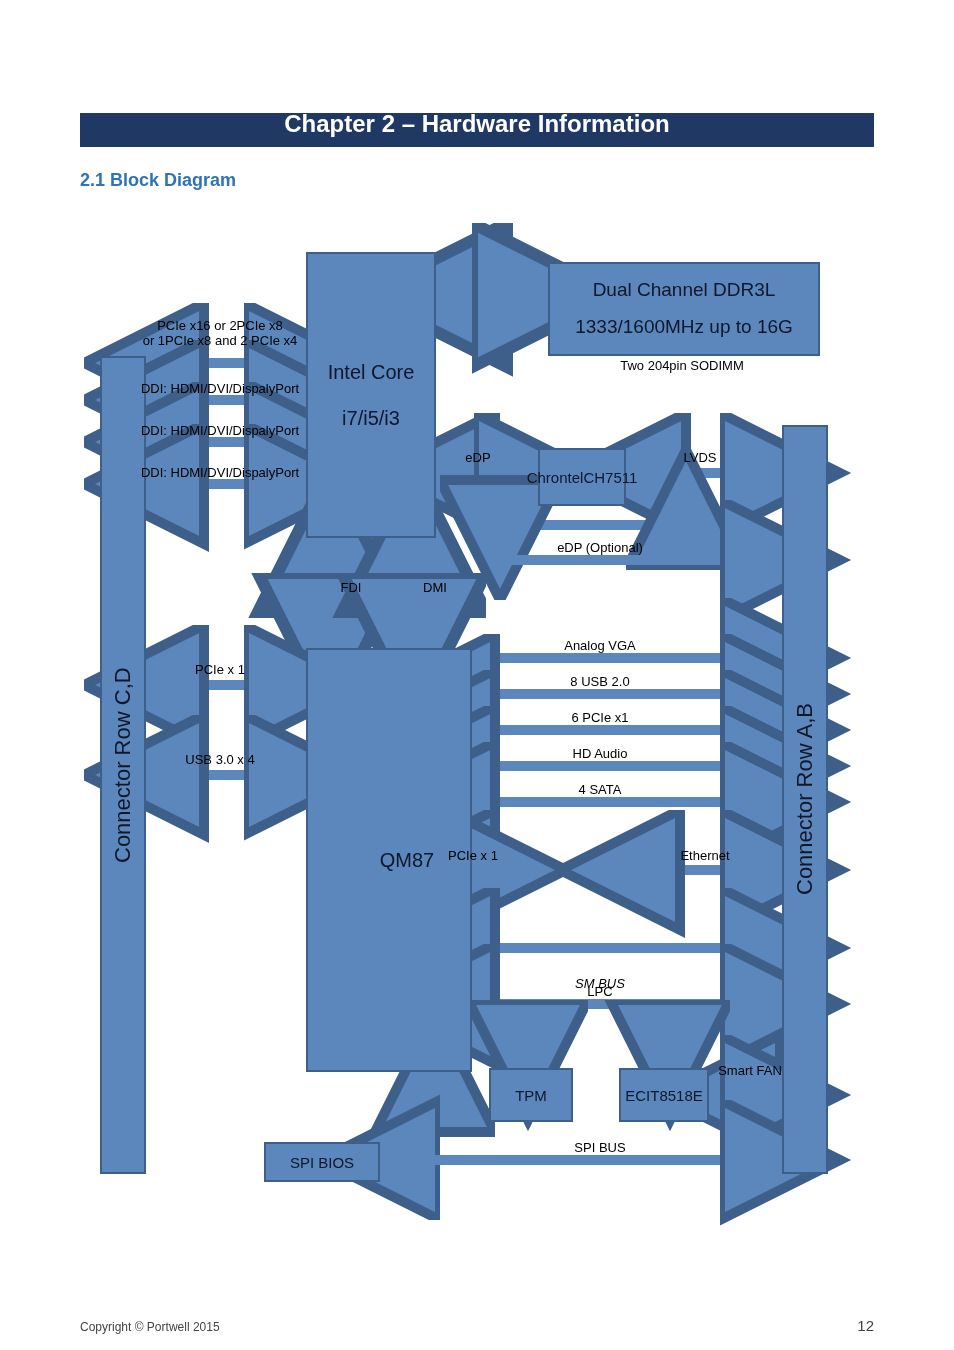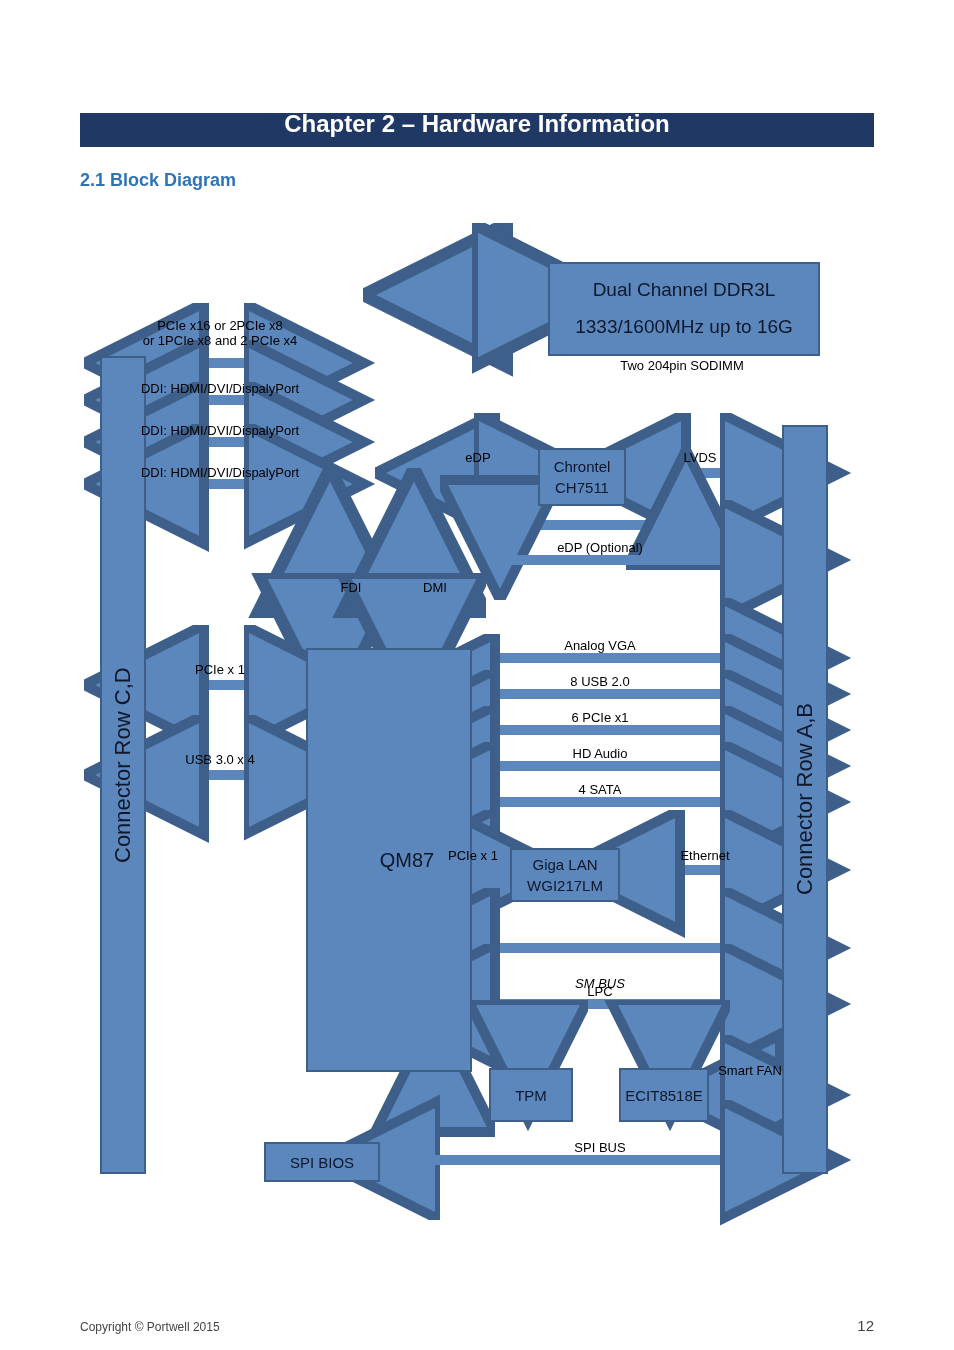--- a/index.html
+++ b/index.html
@@ -84,40 +84,41 @@
   </svg>
 
   <div class="box vbox" style="left:100px; top:356px; width:42px; height:814px;">
     <span>Connector Row C,D</span>
   </div>
 
   <div class="box vbox" style="left:782px; top:425px; width:42px; height:745px;">
     <span>Connector Row A,B</span>
   </div>
 
+  <div class="box" style="left:306px; top:252px; width:126px; height:282px; flex-direction:column;">
+    <div>Intel Core</div>
+    <div style="height:18px"></div>
+    <div>i7/i5/i3</div>
+  </div>
 
   <div class="box" style="left:306px; top:648px; width:126px; height:420px;padding-left:36px;">
     <span>QM87</span>
   </div>
 
   <div class="box" style="left:548px; top:262px; width:268px; height:90px; flex-direction:column; font-size:19px;">
     <div>Dual Channel DDR3L</div>
     <div style="height:10px"></div>
     <div>1333/1600MHz up to 16G</div>
   </div>
 
-  <div class="box box-small" style="left:538px; top:448px; width:84px; height:54px; flex-direction:column;">
+  <div class="box box-small" style="left:538px; top:448px; width:84px; height:54px; flex-direction:row;">
     <div>Chrontel</div>
     <div>CH7511</div>
   </div>
 
-  <div class="box box-small" style="left:510px; top:848px; width:106px; height:50px; flex-direction:column;">
-    <div>Giga LAN</div>
-    <div>WGI217LM</div>
-  </div>
 
   <div class="box box-small" style="left:489px; top:1068px; width:80px; height:50px;">
     <span>TPM</span>
   </div>
 
   <div class="box box-small" style="left:596px; top:1068px; width:86px; height:50px; flex-direction:row;margin-left:23px;">
     <div>EC</div>
     <div>IT8518E</div>
   </div>
 

